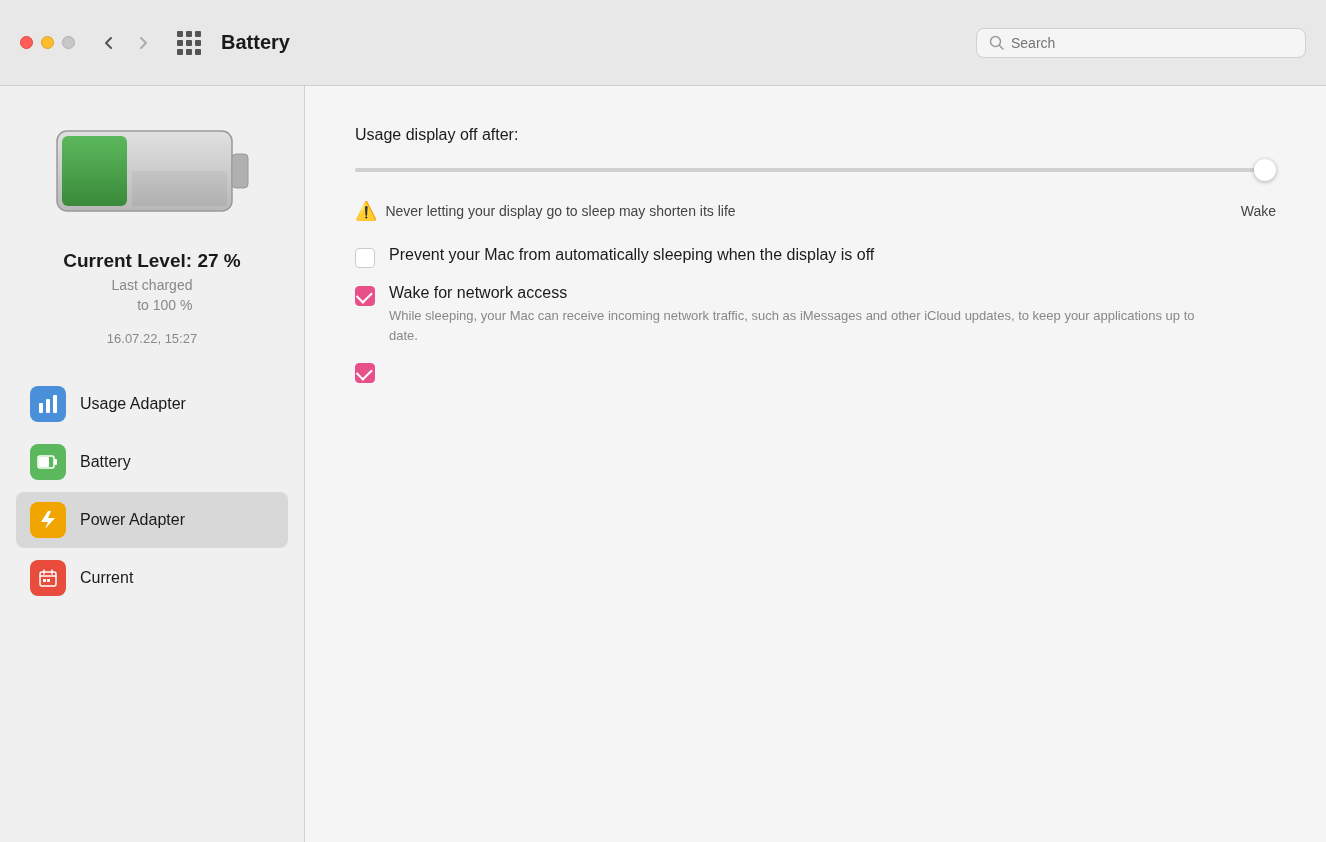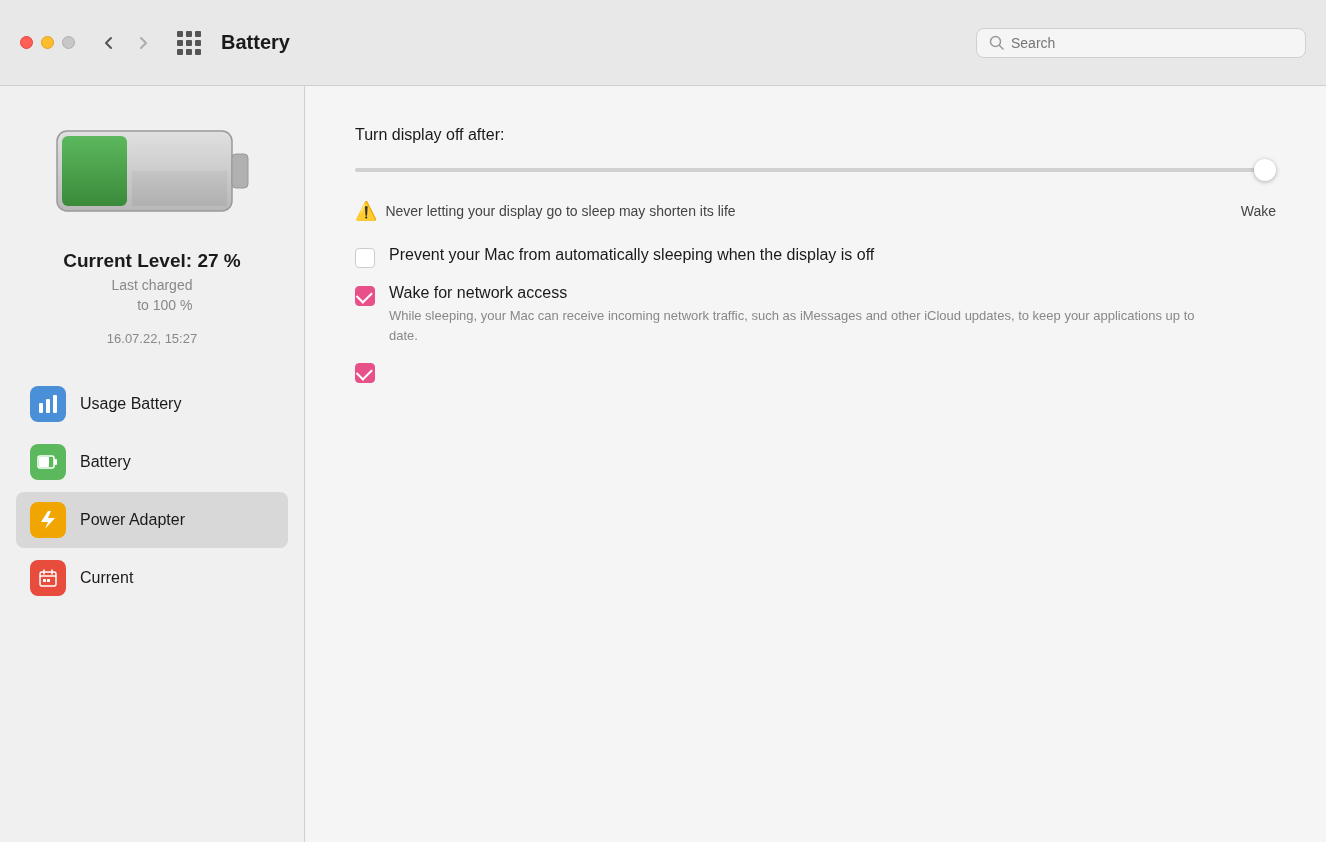--- a/index.html
+++ b/index.html
@@ -424,21 +424,21 @@
     <div class="sidebar-nav">
 
       <div class="sidebar-item">
         <div class="sidebar-item-icon icon-usage">
           <svg width="22" height="22" viewBox="0 0 22 22" fill="none">
             <rect x="2" y="10" width="4" height="10" rx="1" fill="white"></rect>
             <rect x="9" y="6" width="4" height="14" rx="1" fill="white"></rect>
             <rect x="16" y="2" width="4" height="18" rx="1" fill="white"></rect>
           </svg>
         </div>
-        <span class="sidebar-item-label">Usage Battery</span>
+        <span class="sidebar-item-label">Usage Adapter</span>
       </div>
 
       <div class="sidebar-item">
         <div class="sidebar-item-icon icon-battery">
           <svg width="22" height="16" viewBox="0 0 22 16" fill="none">
             <rect x="1" y="2" width="16" height="12" rx="2" fill="none" stroke="white" stroke-width="1.5"></rect>
             <rect x="17" y="5" width="3" height="6" rx="1" fill="white"></rect>
             <rect x="2" y="3" width="10" height="10" rx="1" fill="white"></rect>
           </svg>
         </div>
@@ -466,21 +466,21 @@
           </svg>
         </div>
         <span class="sidebar-item-label">Current</span>
       </div>
 
     </div>
   </div>
 
   <div class="content">
 
-    <div class="section-label">Turn display off after:</div>
+    <div class="section-label">Usage display off after:</div>
 
     <div class="slider-container">
       <input type="range" min="0" max="100" value="100" style="width: 100%; accent-color: rgb(153, 153, 153);">
     </div>
 
     <div class="warning-line">
       <div class="warning-left">
         <span class="warning-icon">⚠️</span>
         <span class="warning-text">Never letting your display go to sleep may shorten its life</span>
       </div>

